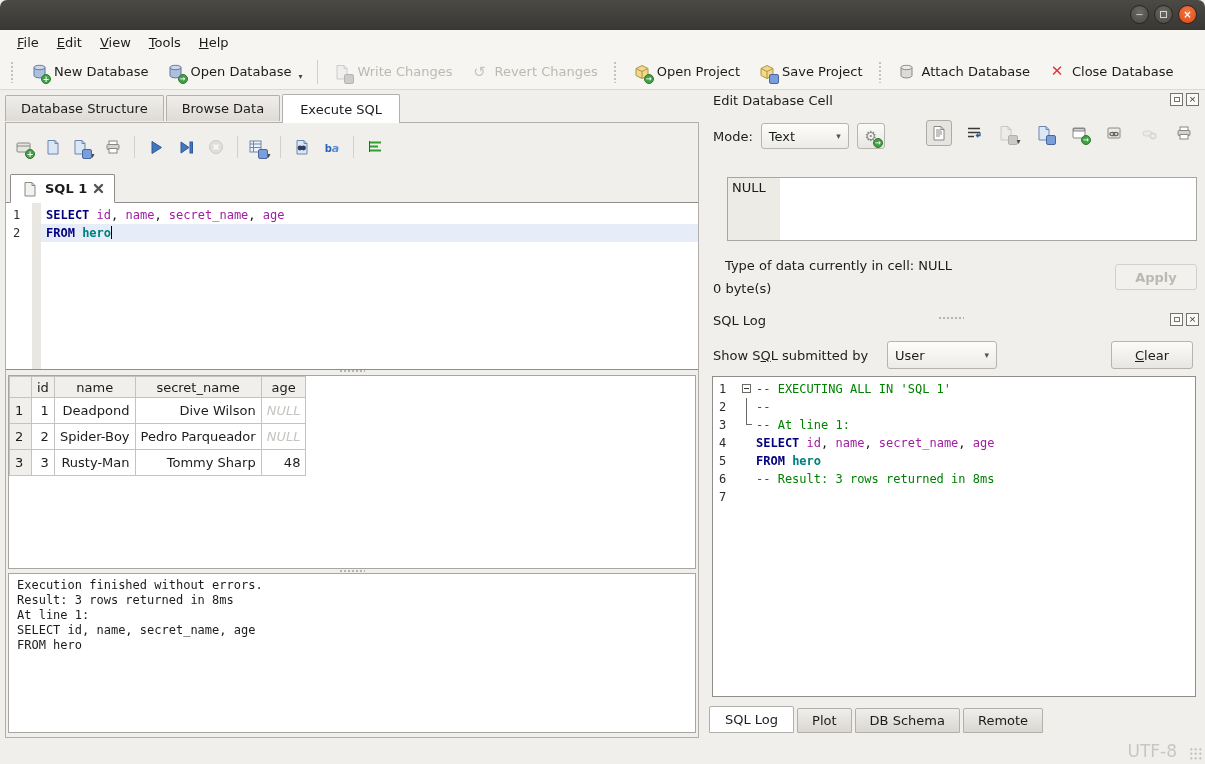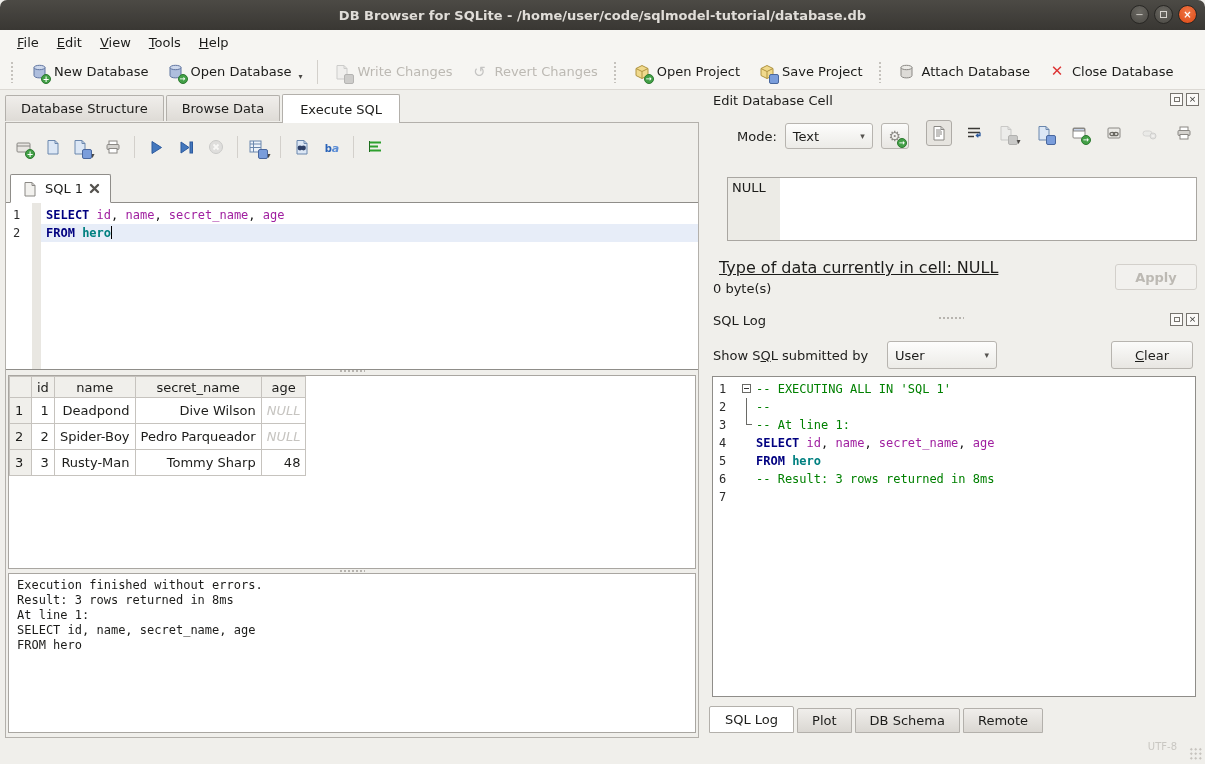--- a/index.html
+++ b/index.html
@@ -50,21 +50,21 @@
   .frame { position:absolute; left:5px; top:122px; width:694px; height:616px;
     border:1px solid #b3b0ab; background:#f0efeb; }
 
   
   .sqlbar { position:absolute; left:4px; top:8px; height:32px; display:flex; align-items:center; gap:4px; }
   .sbtn { width:26px; height:26px; display:flex; align-items:center; justify-content:center; border-radius:3px; }
   .sbtn.disabled .icon { filter:grayscale(1) opacity(.5); }
   .ssep { width:1px; height:22px; background:#d3d0cb; margin:0 4px; }
 
   
-  .sqltabbar { position:absolute; left:0; top:50px; width:692px; height:30px; border-bottom:1px solid #8f8d89; }
+  .sqltabbar { position:absolute; left:0; top:50px; width:692px; height:30px; border-bottom:1px solid #8f8d89;font-weight:bold; }
   .sqltab { position:absolute; left:4px; bottom:-1px; height:29px; background:#fff; border:1px solid #8f8d89;
     border-bottom:1px solid #fff; border-radius:2px 2px 0 0; display:flex; align-items:center; gap:6px; padding:0 10px; }
   .xicon svg { display:block; }
 
   
   .editor { position:absolute; left:0; top:80px; width:692px; height:167px; background:#fff;
     border-bottom:1px solid #8f8d89; display:flex;
     font-family:"DejaVu Sans Mono","Liberation Mono",monospace; font-size:12px; }
   .ed-gutter { width:26px; padding:3px 0 0 7px; color:#2b2b2b; }
   .ed-gutter div { height:18px; line-height:18px; }
@@ -106,32 +106,32 @@
   .dockbtn .sq { width:6px; height:5px; border:1px solid #76736e; }
 
   .combo { height:26px; background:linear-gradient(#fdfdfc,#ecebe7); border:1px solid #b7b4af; border-radius:3px;
     display:inline-flex; align-items:center; justify-content:space-between; padding:0 7px; }
   .combo .cv { margin-right:10px; } .combo .ca { font-size:9px; color:#55534f; }
 
   .btn { height:26px; background:linear-gradient(#fbfbfa,#e8e6e2); border:1px solid #b7b4af; border-radius:3px;
     display:inline-flex; align-items:center; justify-content:center; font-size:13px; }
   .btn.disabled { background:#f2f1ee; border-color:#d3d0cb; color:#bcb9b3; }
 
-  .mode-row { position:absolute; left:10px; top:32px; height:28px; display:flex; align-items:center;margin-left:24px; }
+  .mode-row { position:absolute; left:10px; top:32px; height:28px; display:flex; align-items:center; }
   .cell-icons { position:absolute; right:8px; top:30px; display:flex; gap:9px; }
   .cbtn { width:26px; height:26px; display:flex; align-items:center; justify-content:center; border-radius:3px; }
   .cbtn.pressed { background:#e6e4df; border:1px solid #aeaba6; }
   .cbtn.disabled .icon { filter:grayscale(1) opacity(.45); }
   .gearbtn { width:28px; height:26px; margin-left:8px; }
   .gear { font-size:14px; color:#8c8a85; }
 
   .cellbox { position:absolute; left:24px; top:87px; width:470px; height:64px; background:#fff; border:1px solid #a9a6a1; display:flex; }
   .cellbox .nullcol { width:52px; background:#ecebe6; padding:2px 0 0 4px; font-size:13px; }
 
-  .typerow { position:absolute; left:16px; top:168px; font-size:16px;text-decoration:underline; }
+  .typerow { position:absolute; left:22px; top:168px; font-size:13px; }
   .sizerow { position:absolute; left:10px; top:191px; font-size:13px; }
   .applybtn { position:absolute; right:8px; top:174px; width:82px;font-weight:bold; }
 
   .logctl { position:absolute; left:10px; top:30px; height:30px; display:flex; align-items:center; width:482px; }
   .logctl .combo { position:absolute; left:174px; width:110px; height:28px; }
   .clearbtn { position:absolute; right:2px; width:82px; height:28px; }
 
   .logbox { position:absolute; left:9px; top:66px; width:484px; height:321px; background:#fff; border:1px solid #8f8d89;
     font-family:"DejaVu Sans Mono","Liberation Mono",monospace; font-size:12px; padding-top:3px; }
   .log-line { display:flex; height:18px; line-height:18px; }
@@ -141,29 +141,28 @@
   .foldbox::before { content:""; position:absolute; left:1px; top:3px; width:5px; height:1px; background:#333; }
   .foldv { position:absolute; left:7px; top:0; width:1px; height:18px; background:#6a6a66; }
   .foldend { position:absolute; left:7px; top:0; width:6px; height:9px; border-left:1px solid #6a6a66; border-bottom:1px solid #6a6a66; }
   .log-text { white-space:pre; padding-left:2px; }
 
   .bottom-tabs { position:absolute; left:6px; top:396px; display:flex; align-items:flex-end; }
   .btab { padding:4px 14px; background:linear-gradient(#f0eeeb,#dad7d2); border:1px solid #b3b0ab; margin-right:3px;
     border-radius:2px 2px 0 0; }
   .btab.active { background:#fff; padding:5px 15px; }
 
-  .statusenc { position:absolute; right:28px; top:741px; color:#c9c7c2; font-size:10px; }
+  .statusenc { position:absolute; right:28px; top:741px; color:#c9c7c2; font-size:17px; }
   .grip { position:absolute; right:3px; top:747px; width:13px; height:13px;
     background-image:radial-gradient(#c2bfba 1px, transparent 1.2px); background-size:4.5px 4.5px; }
 </style>
 </head>
 <body>
 
 <div class="titlebar">
-  <div class="title">DB Browser for SQLite - /home/user/code/sqlmodel-tutorial/database.db</div>
   <div class="winbtns">
     <div class="winbtn">−</div>
     <div class="winbtn">
         <span class="sq"></span>
       </div>
     <div class="winbtn close">×</div>
   </div>
 </div>
 
 <div class="menubar" id="menu-bar">

